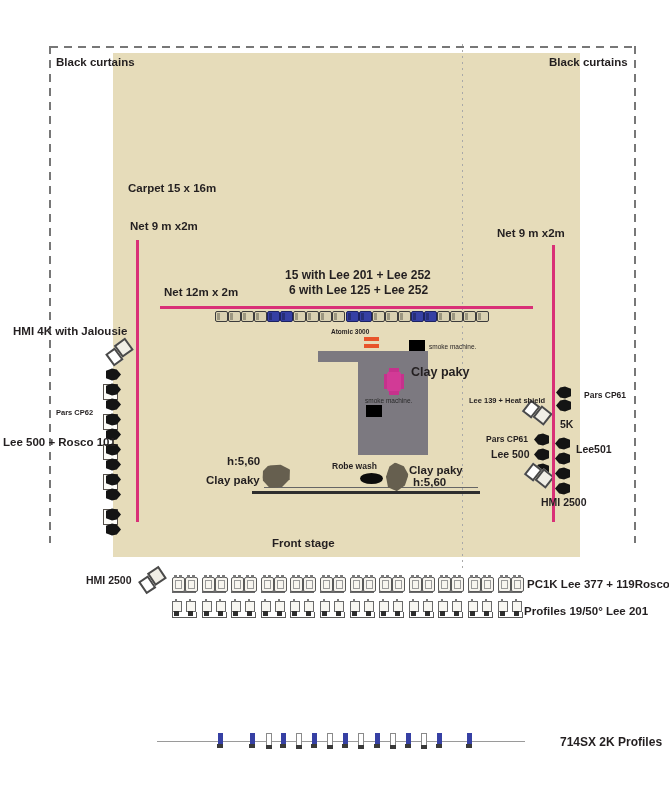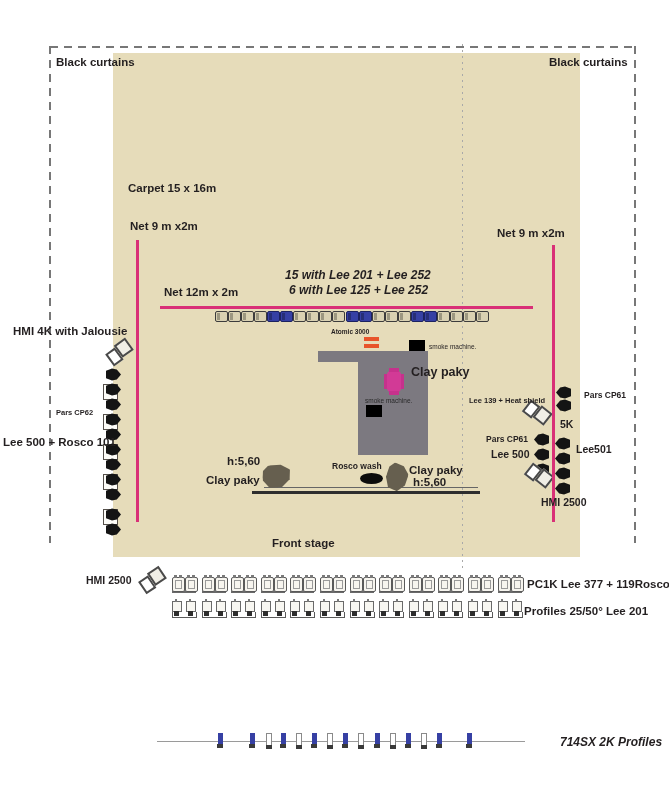--- a/index.html
+++ b/index.html
@@ -1,20 +1,20 @@
 <!DOCTYPE html>
 <html><head>
 <meta charset="utf-8">
 <style>
   html,body{margin:0;padding:0;background:#fff;}
   #canvas{position:relative;width:669px;height:800px;background:#fff;overflow:hidden;
           font-family:"Liberation Sans",sans-serif;color:#231f20;}
   .abs{position:absolute;}
   .lbl{position:absolute;white-space:nowrap;z-index:40;font-weight:600;line-height:1.1;}
-  .s11{font-size:11.5px;} .s12{font-size:12px;font-style:italic;} .s10{font-size:10.5px;}
+  .s11{font-size:11.5px;} .s12{font-size:12px;} .s10{font-size:10.5px;}
   .s8{font-size:8.5px;} .s7{font-size:7.5px;} .s6{font-size:6.5px;}
   .red{color:#bf2a2c;font-weight:700;font-size:12.5px;}
   
   #stage-bg{left:113px;top:53px;width:467px;height:504px;background:#e6dcba;z-index:1;}
   .dash-h{height:2px;background:repeating-linear-gradient(90deg,#777 0 8px,transparent 8px 14px);z-index:5;}
   .dash-v{width:2px;background:repeating-linear-gradient(180deg,#777 0 8px,transparent 8px 14px);z-index:5;}
   .dot-v{width:1px;background:repeating-linear-gradient(180deg,#a9a9a9 0 2px,transparent 2px 6px);z-index:6;}
   .net{background:#d93077;z-index:30;}
   
   .tfix{position:absolute;width:11px;height:9px;border:1px solid #3c3c3c;border-radius:2px;z-index:20;}
@@ -105,21 +105,21 @@
       <span class="cap-t"></span>
       <span class="cap-b"></span>
   </div>
   <div class="lbl" style="left:411px;top:366px;font-size:12.5px;">Clay paky</div>
   <div class="lbl s6" style="left:365px;top:397px;color:#2a2a2a;font-weight:400;">smoke machine.</div>
   <div class="abs blacksq" style="left:366px;top:405px;width:16px;height:12px;"></div>
 
   <div class="lbl s11" style="left:227px;top:455px;">h:5,60</div>
   <div class="blob" style="left:262px;top:464px;width:29px;height:24px;transform:rotate(-12deg);"></div>
   <div class="lbl s11" style="left:206px;top:474px;">Clay paky</div>
-  <div class="lbl s8" style="left:332px;top:462px;">Rosco wash</div>
+  <div class="lbl s8" style="left:332px;top:462px;">Robe wash</div>
   <div class="ellipse" style="left:360px;top:473px;width:23px;height:11px;"></div>
   <div class="blob" style="left:386px;top:463px;width:22px;height:28px;transform:rotate(10deg);"></div>
   <div class="lbl s11" style="left:409px;top:464px;">Clay paky</div>
   <div class="lbl s11" style="left:413px;top:476px;">h:5,60</div>
 
   <div class="abs stageline" style="left:264px;top:487px;width:214px;height:1px;background:#666;"></div>
   <div class="abs stageline" style="left:252px;top:491px;width:228px;height:3px;"></div>
   <div class="lbl s11" style="left:272px;top:537px;">Front stage</div>
 
   <div class="lbl s11" style="left:13px;top:325px;">HMI 4K with Jalousie</div>
@@ -250,21 +250,21 @@
       <div class="pf" style="left: 438.4px; top: 601px;"></div>
       <div class="pf" style="left: 452.4px; top: 601px;"></div>
       <div class="pfbar" style="left: 438.4px; top: 612px;"></div>
       <div class="pf" style="left: 468px; top: 601px;"></div>
       <div class="pf" style="left: 482px; top: 601px;"></div>
       <div class="pfbar" style="left: 468px; top: 612px;"></div>
       <div class="pf" style="left: 497.6px; top: 601px;"></div>
       <div class="pf" style="left: 511.6px; top: 601px;"></div>
       <div class="pfbar" style="left: 497.6px; top: 612px;"></div>
     </div>
-  <div class="lbl s11" style="left:524px;top:605px;">Profiles 25/50°  Lee 201</div>
+  <div class="lbl s11" style="left:524px;top:605px;">Profiles 19/50°  Lee 201</div>
 
   <div class="abs sxline"></div>
   <div id="sx-row">
       <div class="sx b" style="left: 218px; top: 733px;"></div>
       <div class="sx b" style="left: 250px; top: 733px;"></div>
       <div class="sx w" style="left: 266px; top: 733px;"></div>
       <div class="sx b" style="left: 281px; top: 733px;"></div>
       <div class="sx w" style="left: 296px; top: 733px;"></div>
       <div class="sx b" style="left: 312px; top: 733px;"></div>
       <div class="sx w" style="left: 327px; top: 733px;"></div>

